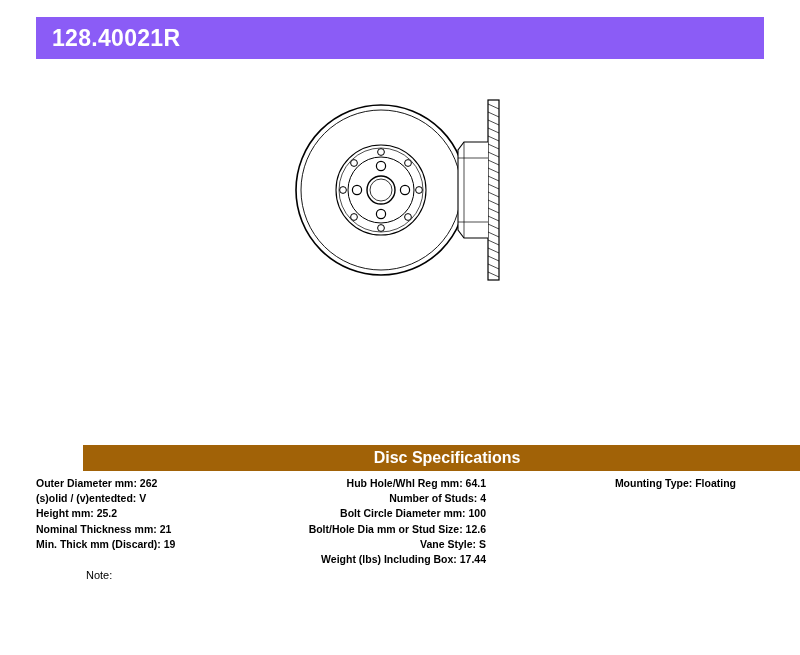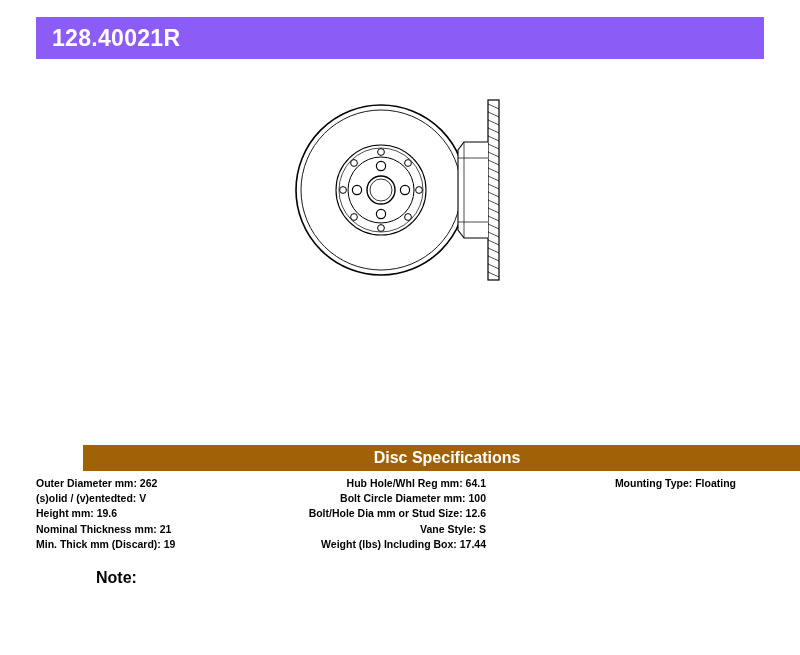--- a/index.html
+++ b/index.html
@@ -113,24 +113,24 @@
 
   
   .note-row {
     position: absolute;
     left: 36px;
     top: 570px;
     width: 728px;
   }
   .note-label {
     position: absolute;
-    left: 60px;
+    left: 50px;
     top: 0;
-    font-size: 16px;
-    font-weight: bold;
+    font-size: 11px;
+    font-weight: normal;
     line-height: 1;
   }
   .note-value {
     position: absolute;
     left: 130px;
     top: 0;
     font-size: 11px;
     font-weight: bold;
     line-height: 1;
   }
@@ -210,27 +210,28 @@
 </div>
 
 <div class="spec-title-bar">
   <div class="spec-title-text">Disc Specifications</div>
 </div>
 
 <div class="spec-columns">
   <div class="spec-col spec-col-left">
     <div class="spec-line">Outer Diameter mm: 262</div>
     <div class="spec-line">(s)olid / (v)entedted: V</div>
-    <div class="spec-line">Height mm: 19.6</div>
+    <div class="spec-line">Height mm: 25.2</div>
     <div class="spec-line">Nominal Thickness mm: 21</div>
     <div class="spec-line">Min. Thick mm (Discard): 19</div>
   </div>
 
   <div class="spec-col spec-col-mid">
     <div class="spec-line">Hub Hole/Whl Reg mm: 64.1</div>
+    <div class="spec-line">Number of Studs: 4</div>
     <div class="spec-line">Bolt Circle Diameter mm: 100</div>
     <div class="spec-line">Bolt/Hole Dia mm or Stud Size: 12.6</div>
     <div class="spec-line">Vane Style: S</div>
     <div class="spec-line">Weight (lbs) Including Box: 17.44</div>
   </div>
 
   <div class="spec-col spec-col-right">
     <div class="spec-line">Mounting Type: Floating</div>
   </div>
 </div>

